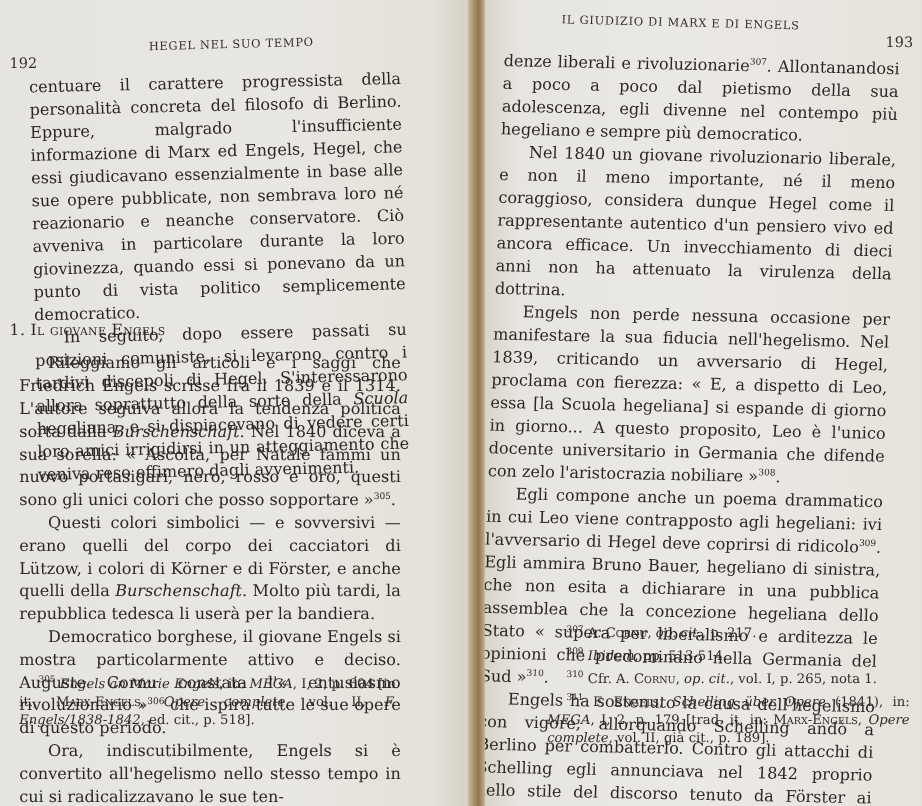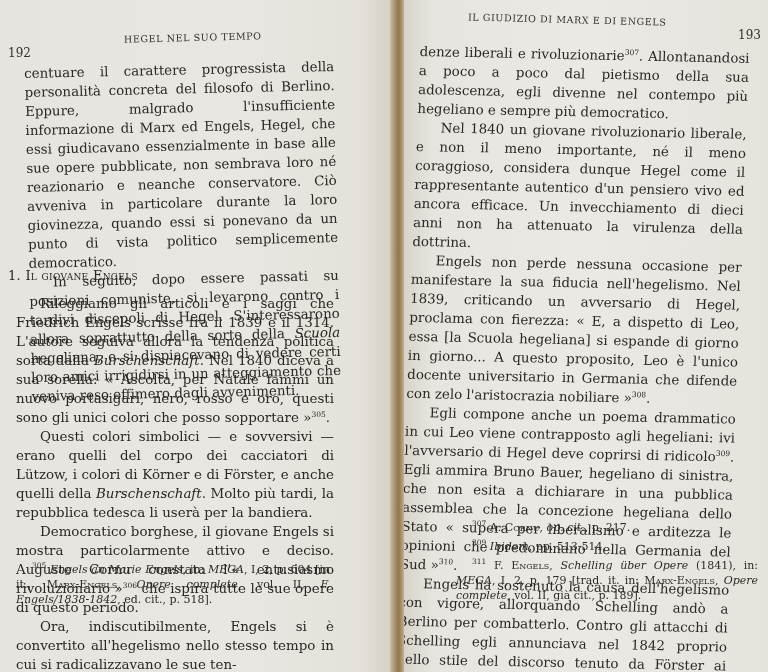--- a/index.html
+++ b/index.html
@@ -83,15 +83,16 @@
     <p><span>denze liberali e rivoluzionarie</span><sup>307</sup><span>. Allontanandosi a poco a poco dal pietismo della sua adolescenza, egli divenne nel contempo più hegeliano e sempre più democratico.</span></p>
     <p class="indent">Nel 1840 un giovane rivoluzionario liberale, e non il meno importante, né il meno coraggioso, considera dunque Hegel come il rappresentante autentico d'un pensiero vivo ed ancora efficace. Un invecchiamento di dieci anni non ha attenuato la virulenza della dottrina.</p>
     <p class="indent"><span>Engels non perde nessuna occasione per manifestare la sua fiducia nell'hegelismo. Nel 1839, criticando un avversario di Hegel, proclama con fierezza: « E, a dispetto di Leo, essa [la Scuola hegeliana] si espande di giorno in giorno... A questo proposito, Leo è l'unico docente universitario in Germania che difende con zelo l'aristocrazia nobiliare »</span><sup>308</sup><span>.</span></p>
     <p class="indent"><span>Egli compone anche un poema drammatico in cui Leo viene contrapposto agli hegeliani: ivi l'avversario di Hegel deve coprirsi di ridicolo</span><sup>309</sup><span>. Egli ammira Bruno Bauer, hegeliano di sinistra, che non esita a dichiarare in una pubblica assemblea che la concezione hegeliana dello Stato « supera per liberalismo e arditezza le opinioni che predominano nella Germania del Sud »</span><sup>310</sup><span>.</span></p>
     <p class="indent"><span>Engels ha sostenuto la causa dell'hegelismo con vigore, allorquando Schelling andò a Berlino per combatterlo. Contro gli attacchi di Schelling egli annunciava nel 1842 proprio nello stile del discorso tenuto da Förster ai funerali di Hegel: « Il </span></p>
   </div>
 
   <div class="notes" style="left:48px;top:516px;width:310px;">
     <p class="note"><sup>307</sup> <span>A. </span><span class="sc">Cornu</span><span>, </span><i>op. cit.</i><span>, p. 217.</span></p>
     <p class="note"><sup>309</sup> <i>Ibidem</i><span>, pp. 513-514.</span></p>
+    <p class="note"><sup>310</sup> <span>Cfr. A. </span><span class="sc">Cornu</span><span>, </span><i>op. cit.</i><span>, vol. I, p. 265, nota 1.</span></p>
     <p class="note"><sup>311</sup> <span>F. </span><span class="sc">Engels</span><span>, </span><i>Schelling über Opere</i><span> (1841), in: </span><i>MEGA</i><span>, I, 2, p. 179 [trad. it. in: </span><span class="sc">Marx-Engels</span><span>, </span><i>Opere complete</i><span>, vol. II, già cit., p. 189].</span></p>
   </div>
 </div>
 
 </body></html>

